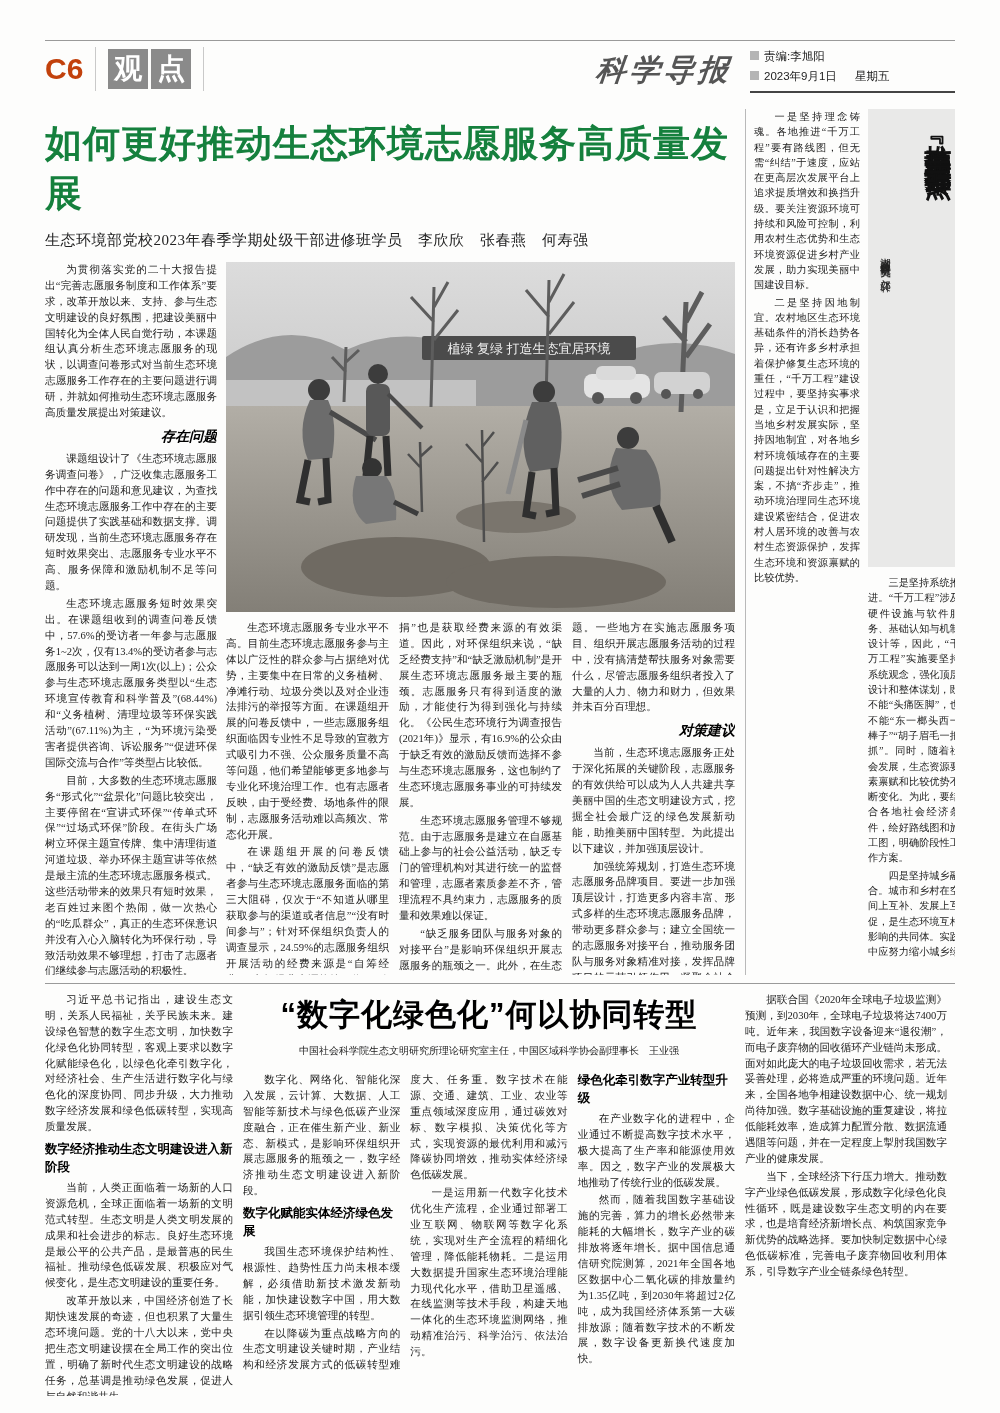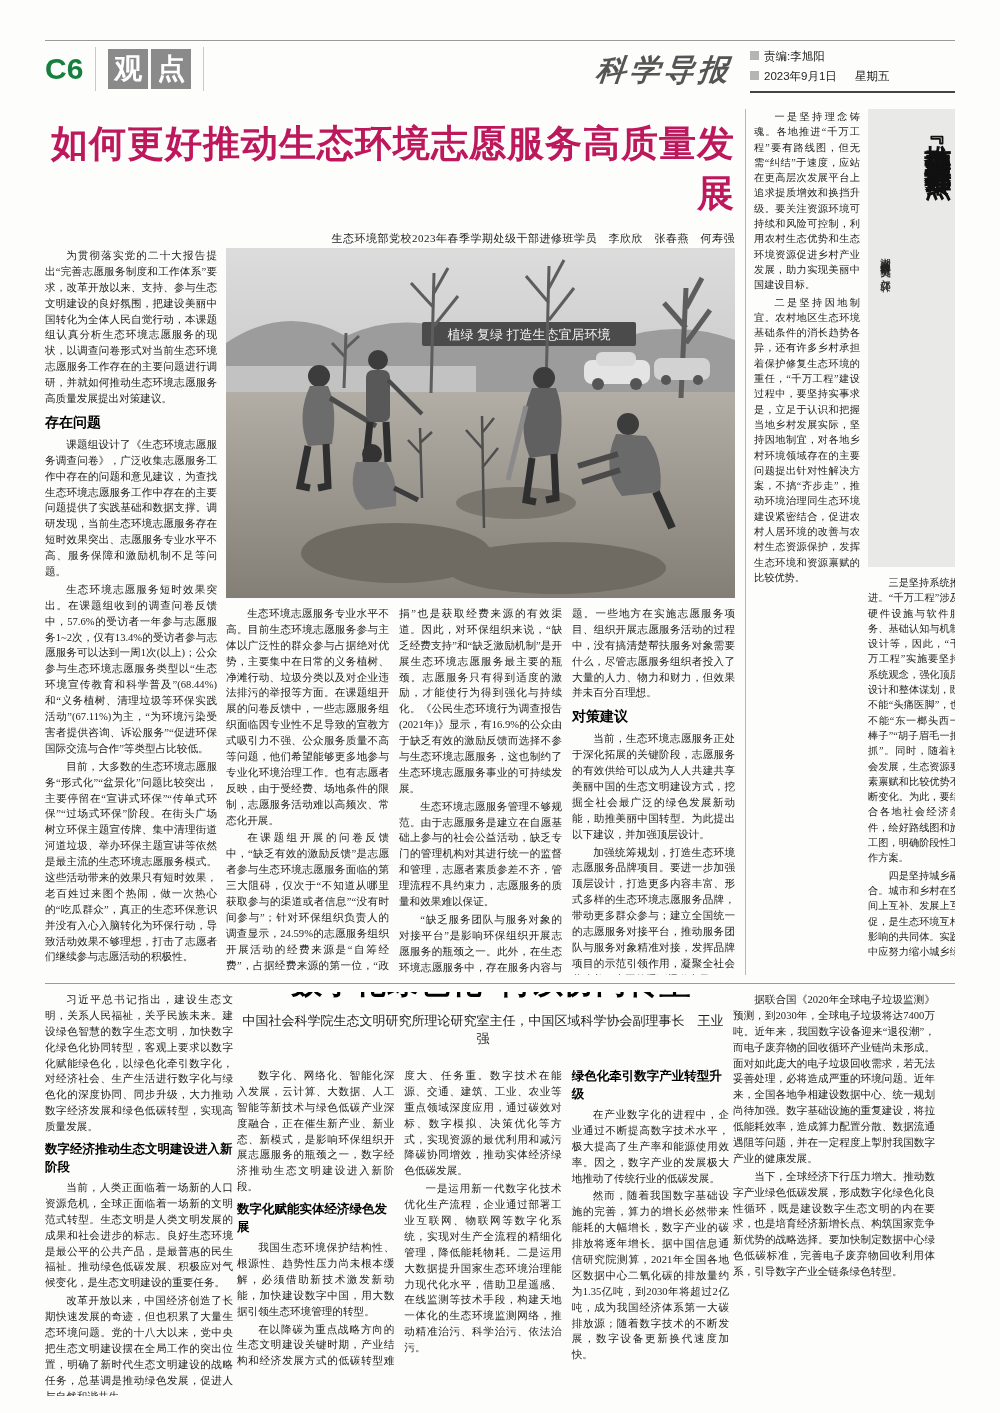--- a/index.html
+++ b/index.html
@@ -3,66 +3,66 @@
 <meta charset="utf-8">
 <style>
   html,body{margin:0;padding:0;background:#fff;}
   .page{position:relative;width:1000px;height:1413px;background:#fdfdfc;margin:0 auto;
         font-family:"Liberation Serif", serif;color:#1a1a1a;overflow:hidden;box-sizing:border-box;
         padding:14px 45px 0 45px;}
   .rule-top{border-top:1px solid #9a9a9a;margin-top:26px;}
   
   .masthead{display:flex;justify-content:space-between;align-items:flex-start;height:58px;margin-top:6px;}
   .mh-left{display:flex;align-items:center;gap:12px;}
-  .edition{font-family:"Liberation Sans",sans-serif;font-size:30px;font-weight:700;color:#15803d;}
+  .edition{font-family:"Liberation Sans",sans-serif;font-size:30px;font-weight:700;color:#c2410c;}
   .badge-sep{width:1px;height:44px;background:#c9c9c9;}
   .badge{display:flex;gap:3px;}
   .badge .b{width:40px;height:40px;background:#8a8a8a;color:#fff;font-family:"Liberation Sans",sans-serif;
             font-weight:700;font-size:28px;display:flex;align-items:center;justify-content:center;}
   .mh-right{display:flex;align-items:center;gap:18px;}
   .paper-name{font-size:30px;font-weight:700;font-style:italic;color:#555;letter-spacing:4px;
               font-family:"Liberation Serif",serif;transform:skewX(-6deg);}
   .mh-meta{font-family:"Liberation Sans",sans-serif;font-size:11.5px;color:#222;line-height:1.7;
            border-bottom:2px solid #444;padding-bottom:5px;min-width:205px;}
   .sq{display:inline-block;width:9px;height:9px;background:#b5b5b5;margin-right:5px;}
   .weekday{margin-left:18px;}
   
   .top-zone{display:flex;gap:10px;height:866px;overflow:hidden;margin-top:4px;}
   .main-article{width:690px;flex:none;}
   .main-title{font-family:"Liberation Sans",sans-serif;font-weight:900;font-size:37px;letter-spacing:1px;
-              text-align:right;margin:10px 0 12px 0;color:#be185d;}
-  .main-byline{text-align:right;font-size:11px;color:#222;margin-bottom:2px;letter-spacing:.5px;}
+              text-align:left;margin:10px 0 12px 0;color:#15803d;}
+  .main-byline{text-align:left;font-size:15px;color:#222;margin-bottom:12px;letter-spacing:.5px;}
   .main-body{display:flex;gap:9px;}
   .col-left{width:172px;flex:none;height:756px;overflow:hidden;}
   .right-flow{width:509px;flex:none;}
   .photo{width:509px;height:350px;background:#cfcfcf;overflow:hidden;}
   .three-cols{margin-top:8px;height:396px;overflow:hidden;column-count:3;column-gap:10px;}
   p.body{font-size:10.6px;line-height:1.5;text-align:justify;text-indent:2em;margin:0 0 2px 0;color:#1c1c1c;}
-  h3.subhead{font-family:"Liberation Sans",sans-serif;font-size:14px;font-weight:700;text-align:left;
-             margin:7px 0 5px 0;color:#000;}
+  h3.subhead{font-family:"Liberation Sans",sans-serif;font-size:14px;font-weight:700;text-align:right;
+             margin:7px 0 5px 0;color:#000;font-style:italic;}
   
   .side-article{width:210px;flex:none;border-left:1px solid #b9b9b9;padding-left:8px;display:flex;gap:8px;}
   .side-c1{width:106px;flex:none;height:860px;overflow:hidden;}
   .side-c2{width:92px;flex:none;}
   .vtitle-box{width:92px;height:458px;background:#e9e9e8;position:relative;box-sizing:border-box;
               padding:14px 4px;}
   .vtitle{writing-mode:vertical-rl;font-family:"Liberation Serif",serif;font-weight:700;font-size:27px;
           letter-spacing:2px;color:#111;height:430px;margin:0 0 0 auto;}
   .vauthor{position:absolute;left:10px;top:140px;writing-mode:vertical-rl;font-size:10.5px;color:#222;
            letter-spacing:1px;height:300px;}
   .side-c2-text{margin-top:8px;height:386px;overflow:hidden;}
   .side-c1 p.body,.side-c2-text p.body{font-size:10.2px;}
   
   .zone-rule{border-top:1px solid #9a9a9a;margin:8px 0 8px 0;}
-  .bottom-zone{display:flex;gap:4px;height:404px;overflow:hidden;align-items:flex-end;}
+  .bottom-zone{display:flex;gap:10px;height:404px;overflow:hidden;}
   .b-col1{width:188px;flex:none;height:404px;overflow:hidden;}
   .b-mid{width:492px;flex:none;}
   .b-title{font-family:Liberation Sans, sans-serif;font-weight:900;font-size:31px;text-align:center;
            margin:2px 0 8px 0;color:#000;letter-spacing:1px;}
-  .b-byline{text-align:center;font-size:13px;color:#222;margin-bottom:20px;}
+  .b-byline{text-align:center;font-size:10px;color:#222;margin-bottom:14px;}
   .b-cols{column-count:3;column-gap:10px;height:328px;overflow:hidden;}
   .b-col5{width:202px;flex:none;height:404px;overflow:hidden;}
   h4.bsub{font-family:"Liberation Sans",sans-serif;font-size:12.5px;font-weight:700;margin:6px 0 4px 0;
           color:#000;line-height:1.4;}
   
 </style>
 </head>
 <body>
 
 <div class="page">

